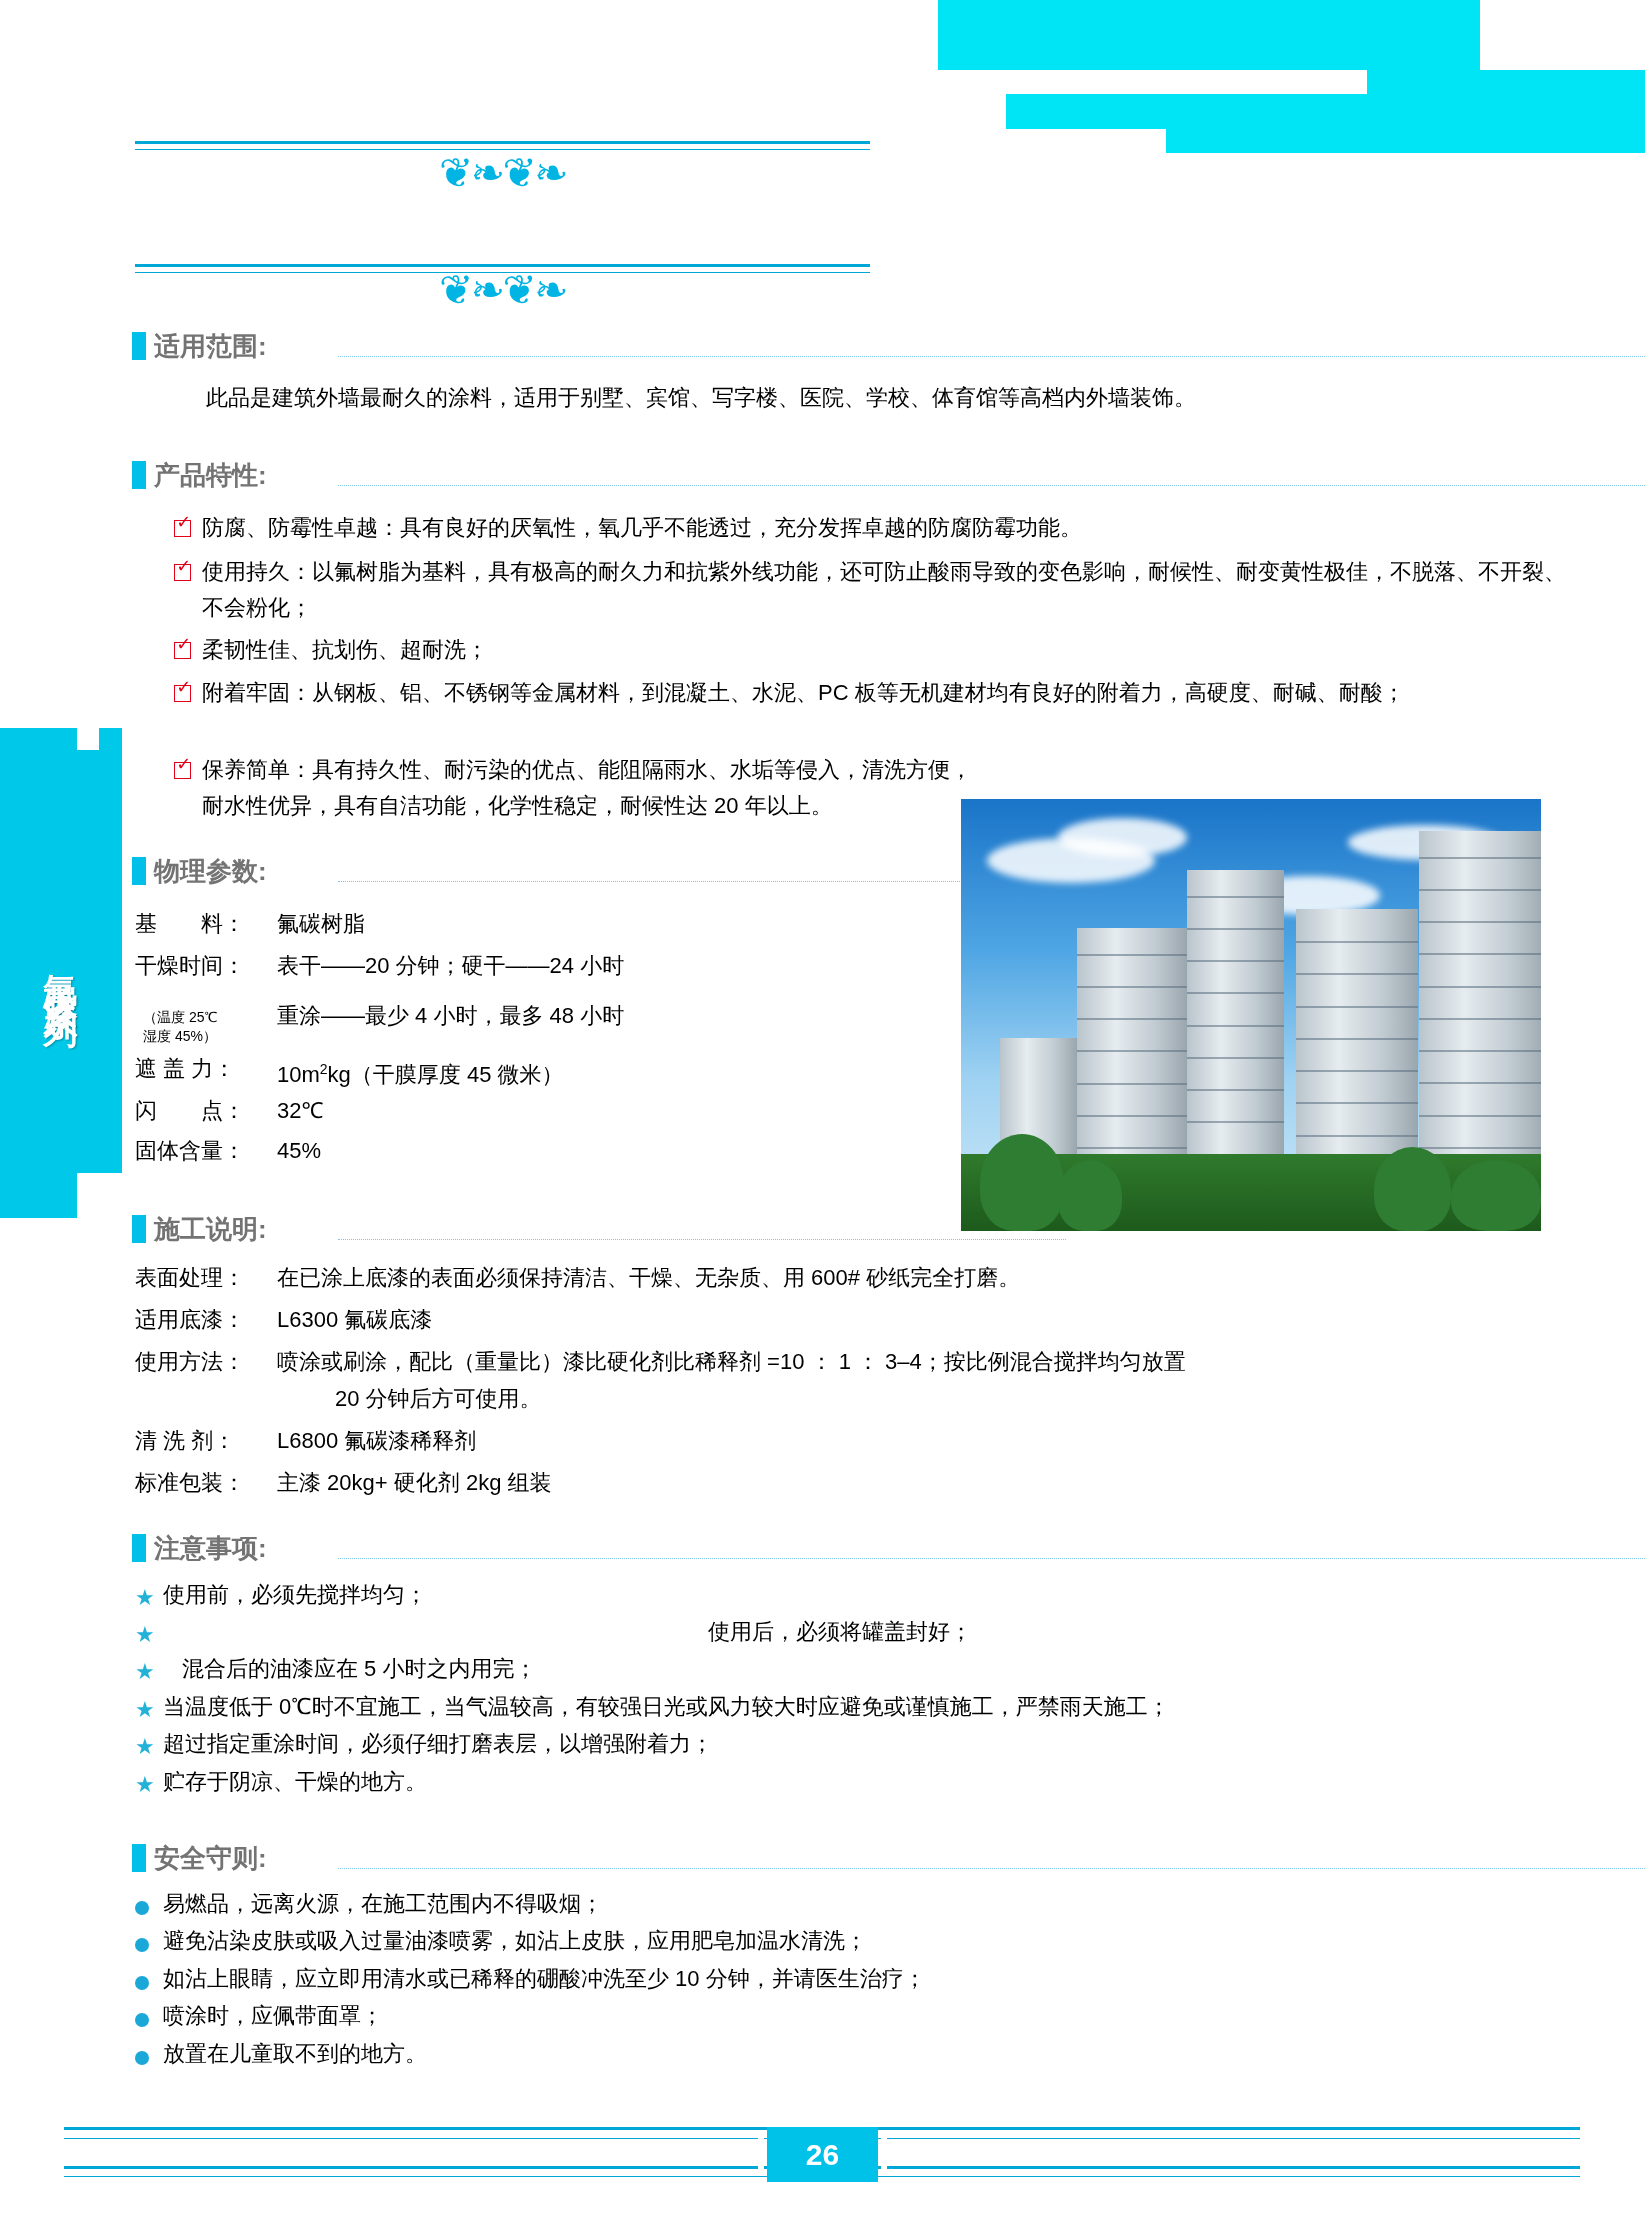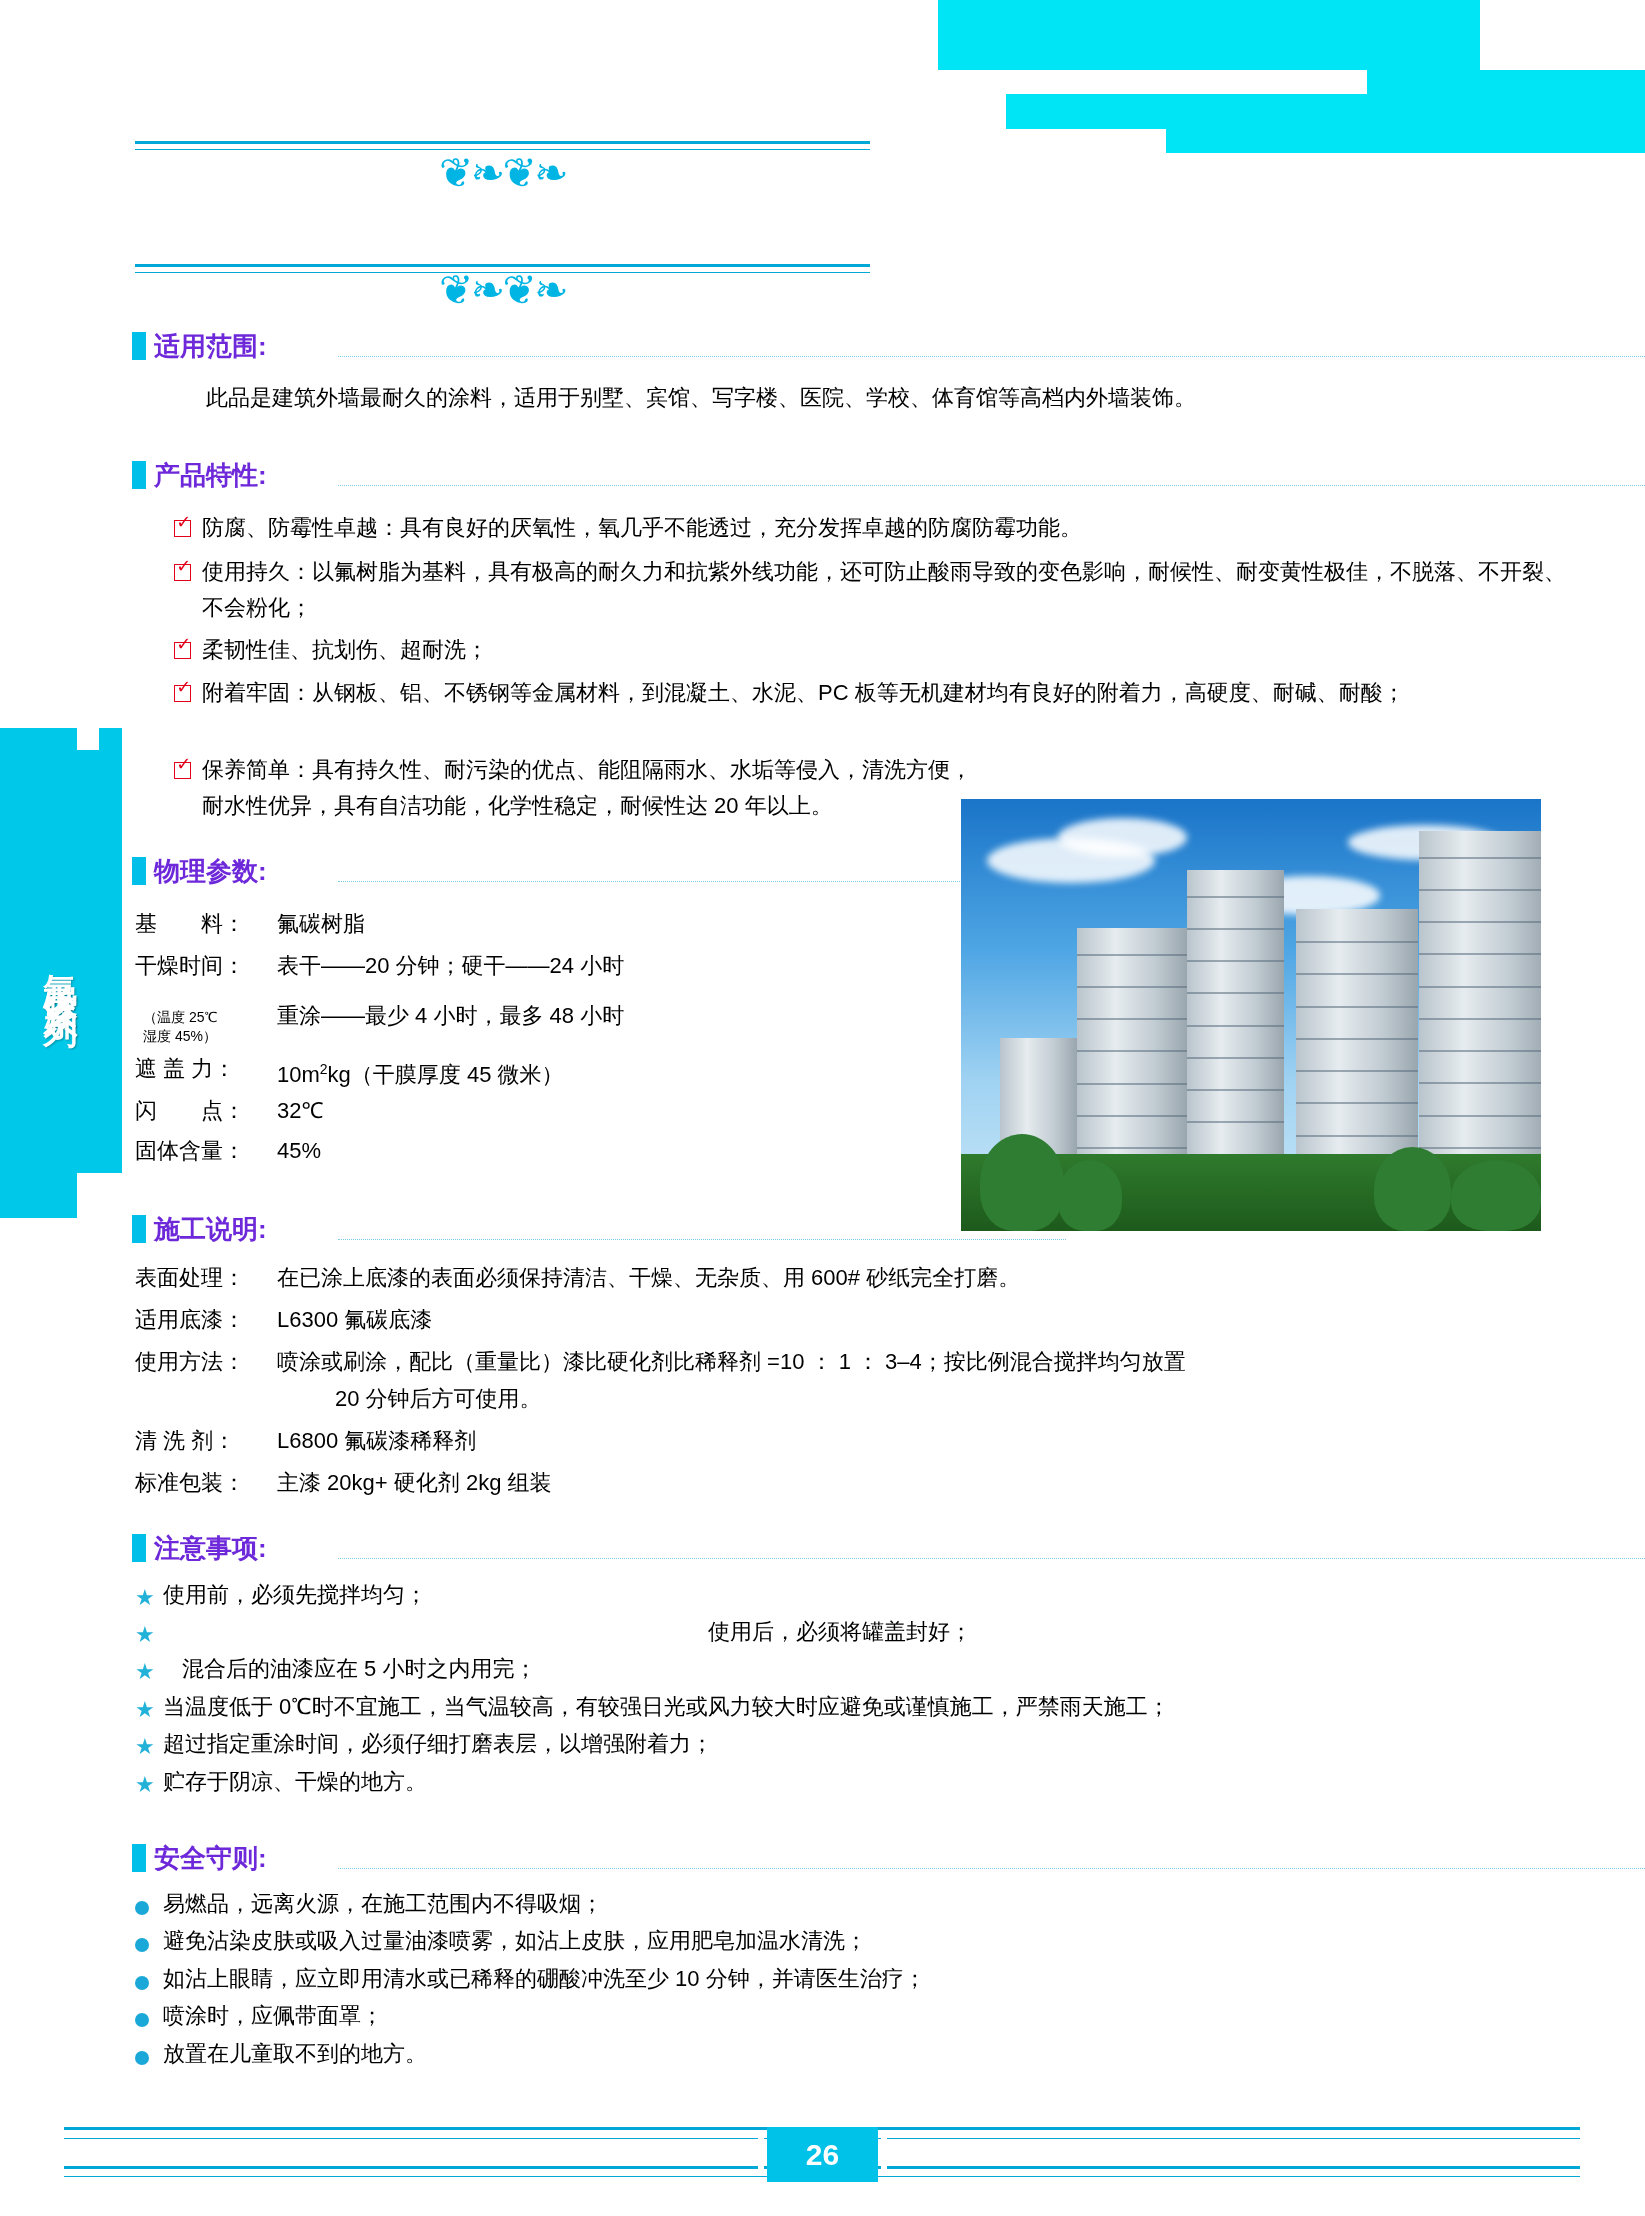--- a/index.html
+++ b/index.html
@@ -63,21 +63,21 @@
   #fl-top { top:76px; }
   #fl-bot { top:193px; }
 
   
   .sec-head { position:absolute; height:39px; }
   .sec-head .bar {
     position:absolute; left:0; top:2.6px; width:14px; height:28px; background:#00bfe8;
   }
   .sec-head .label {
     position:absolute; left:22px; top:0px;
-    font-size:26px; font-weight:bold; color:#6d28d9;
+    font-size:26px; font-weight:bold; color:#737373;
     white-space:nowrap;
   }
   .sec-head .dots {
     position:absolute; top:27px; height:1.9px;
     border-top:1.9px dotted #7ec8e8;
   }
 
   
   .body-text {
     position:absolute;

